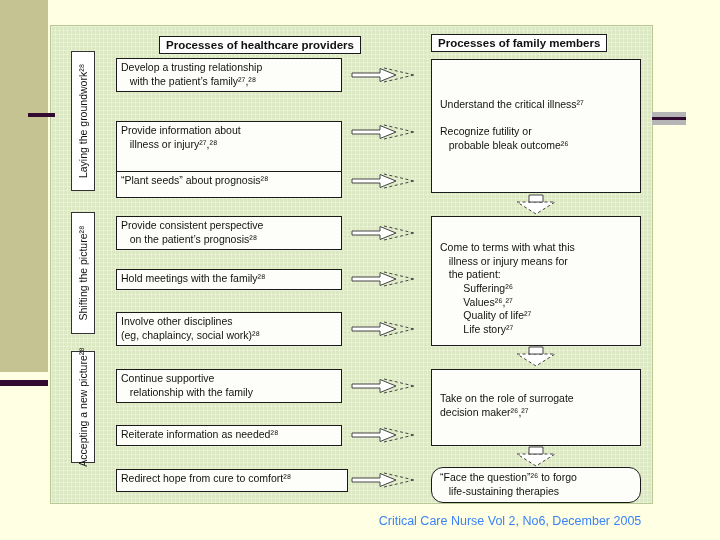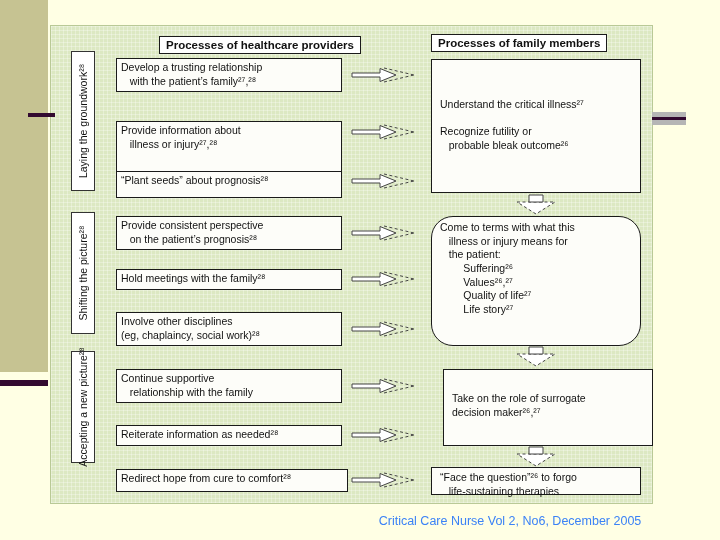--- a/index.html
+++ b/index.html
@@ -49,23 +49,23 @@
   .p3 { top:145px; height:27px; }
   .p4 { top:190px; height:34px; }
   .p5 { top:243px; height:21px; }
   .p6 { top:286px; height:34px; }
   .p7 { top:343px; height:34px; }
   .p8 { top:399px; height:21px; }
   .p9 { top:443px; height:23px; width:232px; }
 
   .fbox { left:380px; width:210px; }
   .f1 { top:33px;  height:134px; padding-top:38px; padding-left:8px; }
-  .f2 { top:190px; height:130px; padding-top:4px;  padding-left:8px;border-radius:22px; }
-  .f3 { top:343px; height:77px;  padding-top:22px; padding-left:8px;margin-left:12px; }
-  .f4 { top:441px; height:28px;  padding-top:3px;  padding-left:8px; }
+  .f2 { top:190px; height:130px; padding-top:24px;  padding-left:8px; }
+  .f3 { top:343px; height:77px;  padding-top:22px; padding-left:8px; }
+  .f4 { top:441px; height:36px;  padding-top:3px;  padding-left:8px;border-radius:12px; }
 
   .vlabel {
     position:absolute; left:20px; width:24px;
     background:#fff; border:1px solid #333; box-sizing:border-box;
   }
   .vlabel span {
     position:absolute; top:50%; left:50%;
     transform:translate(-50%,-50%) rotate(-90deg);
     white-space:nowrap; font-size:10.5px; color:#111;
   }

